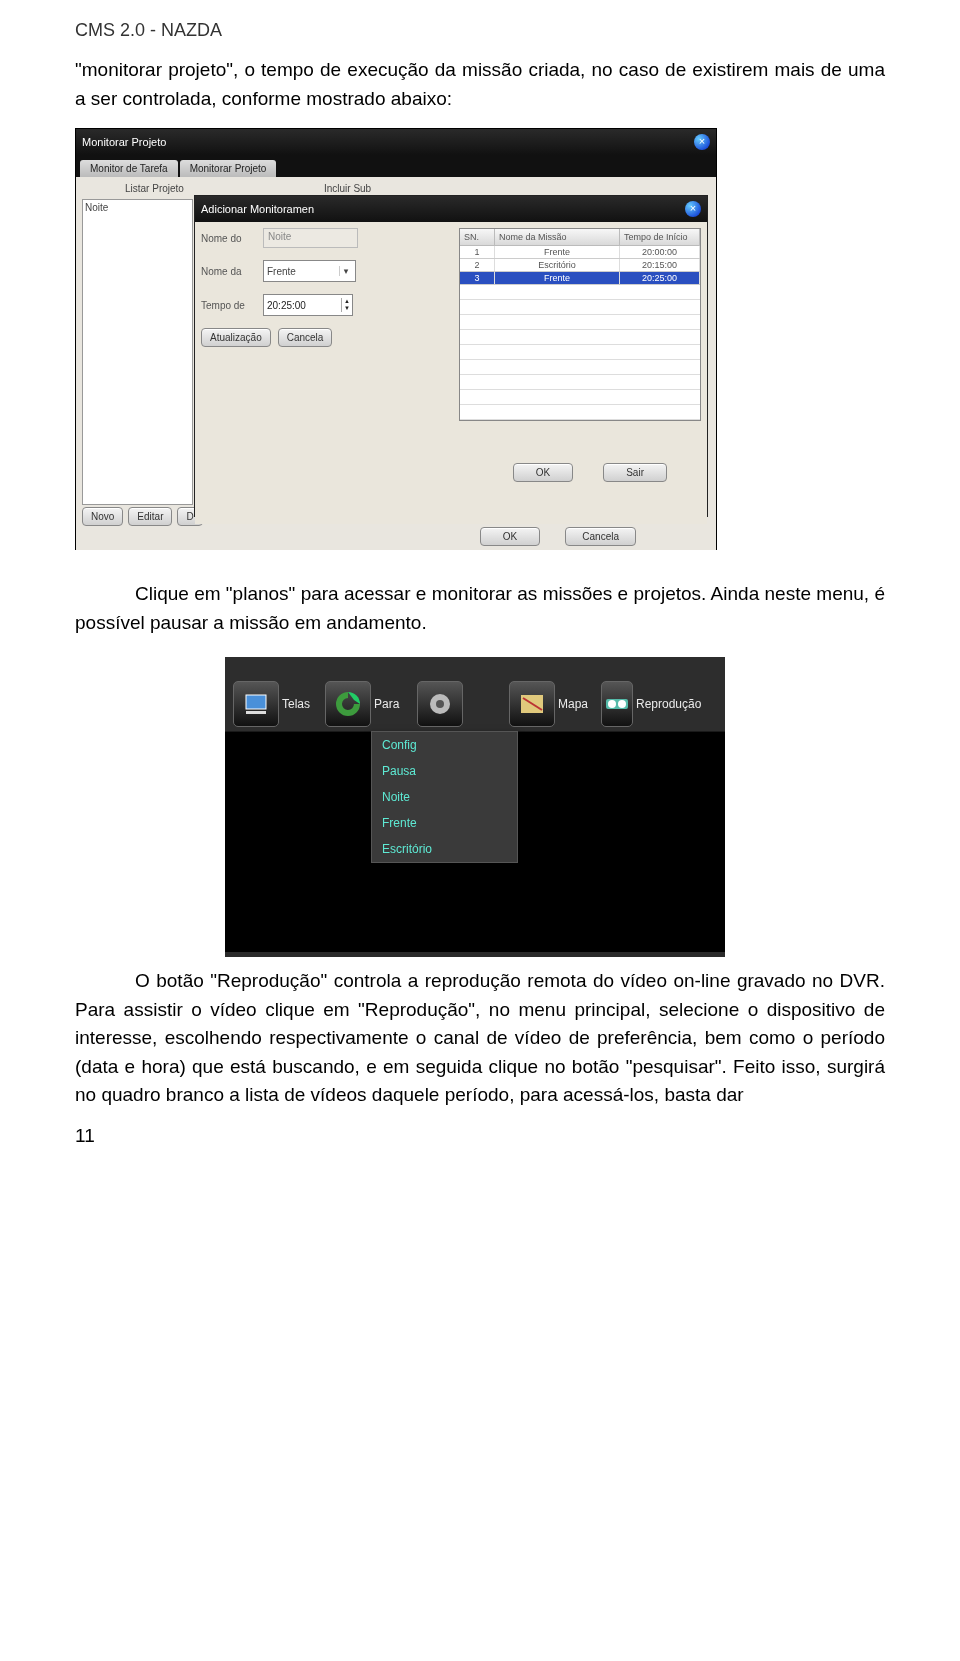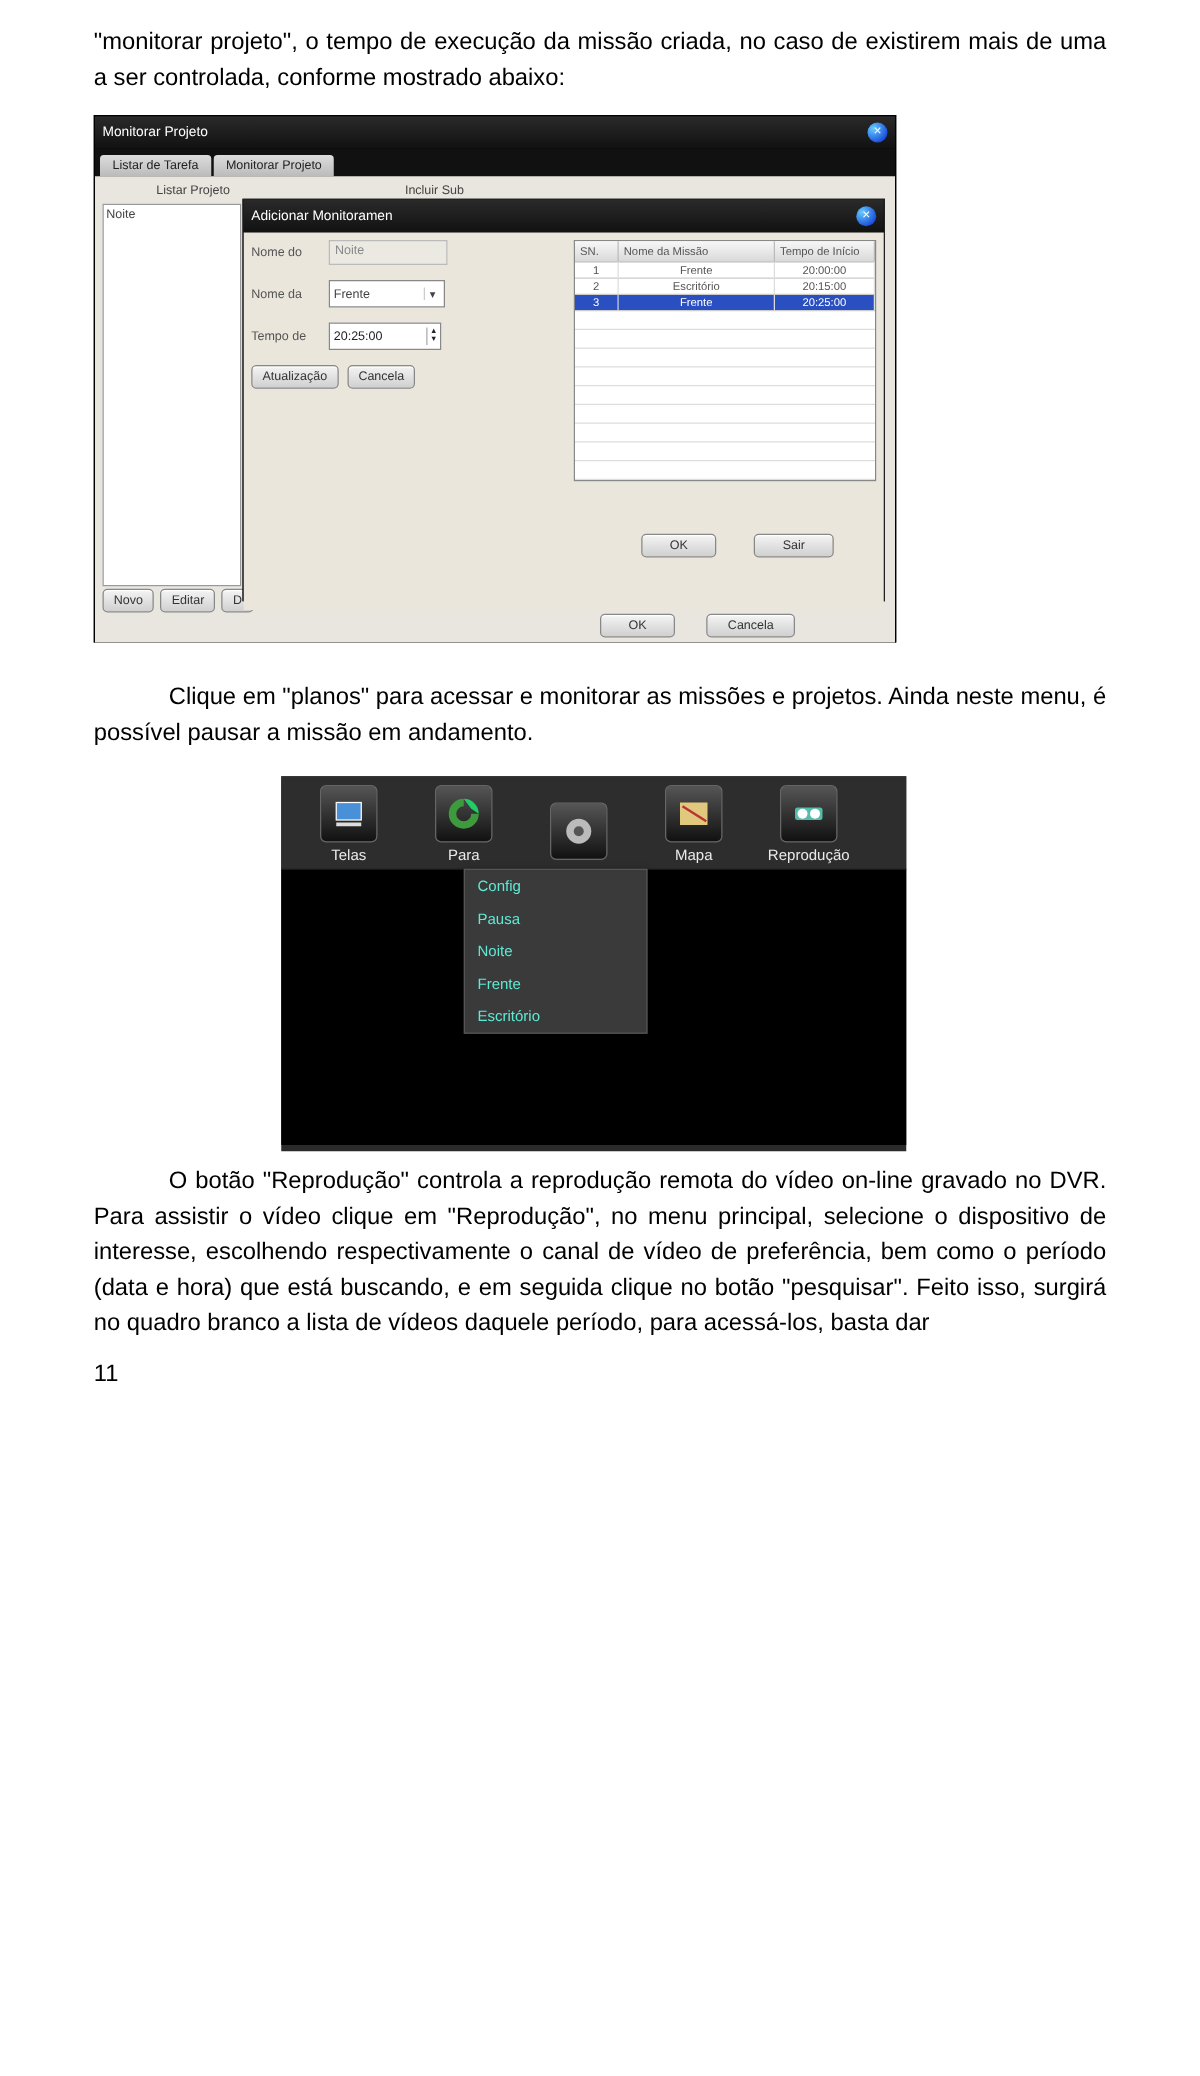--- a/index.html
+++ b/index.html
@@ -267,21 +267,21 @@
     align-items: flex-end;
     height: 74px;
     padding: 0 8px;
     gap: 0;
     background: #2d2d2d;
     border-bottom: 1px solid #1a1a1a;
   }
   .tool {
     width: 92px;
     display: flex;
-    flex-direction: column;
+    flex-direction: row;
     align-items: center;
     padding-bottom: 4px;
     color: #eaeaea;
     font-size: 12px;
     gap: 3px;
   }
   .tool-icon-box {
     width: 44px;
     height: 44px;
     background: linear-gradient(#555,#111);
@@ -308,30 +308,31 @@
     box-shadow: 0 2px 6px rgba(0,0,0,0.5);
   }
   .dropdown div {
     padding: 6px 10px;
   }
 </style>
 </head>
 <body>
 
 <div class="page">
+  <div class="header-line">CMS 2.0 - NAZDA</div>
 
   <div class="para">"monitorar projeto", o tempo de execução da missão criada, no caso de existirem mais de uma a ser controlada, conforme mostrado abaixo:</div>
 
   <div class="screenshot1">
     <div class="titlebar">
       <span>Monitorar Projeto</span>
       <span class="close-x">×</span>
     </div>
     <div class="tabrow">
-      <span class="tab">Listar de Tarefa</span>
+      <span class="tab">Monitor de Tarefa</span>
       <span class="tab">Monitorar Projeto</span>
     </div>
     <div class="outer-panel-body">
       <div class="subhdr">
         <span>Listar Projeto</span>
         <span>Incluir Sub</span>
       </div>
       <div class="leftlist">
         <span>Noite</span>
       </div>

